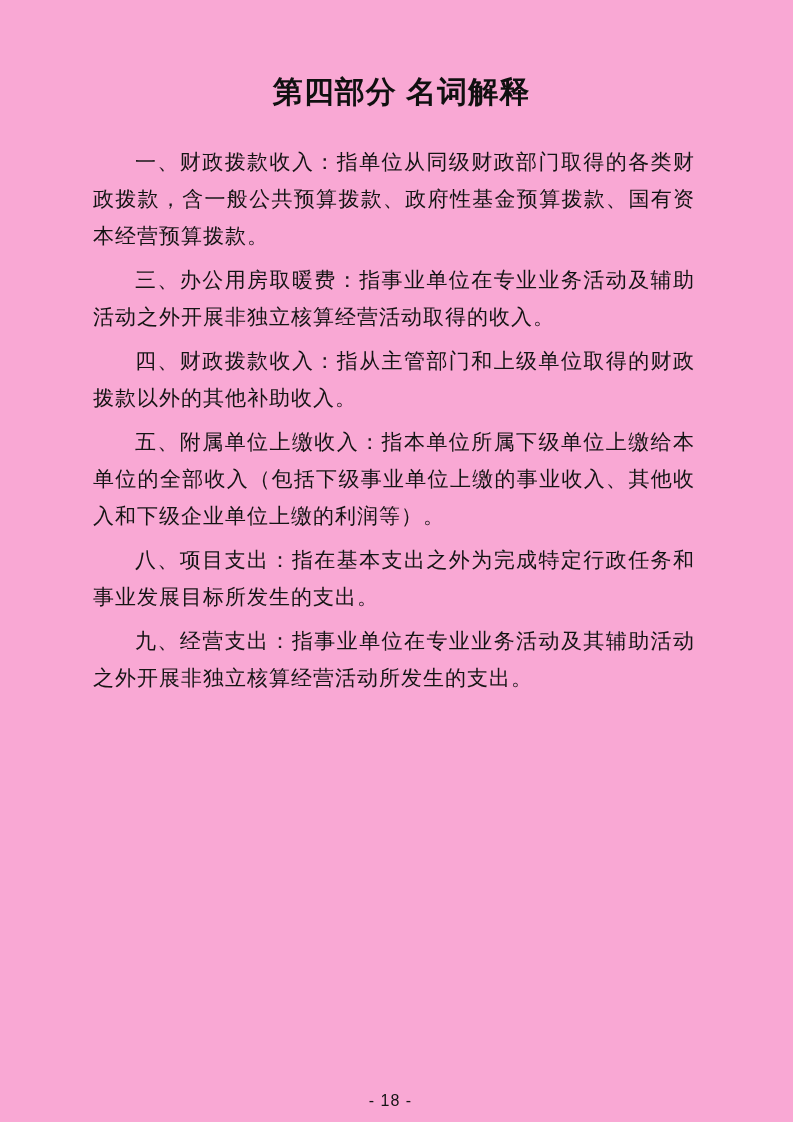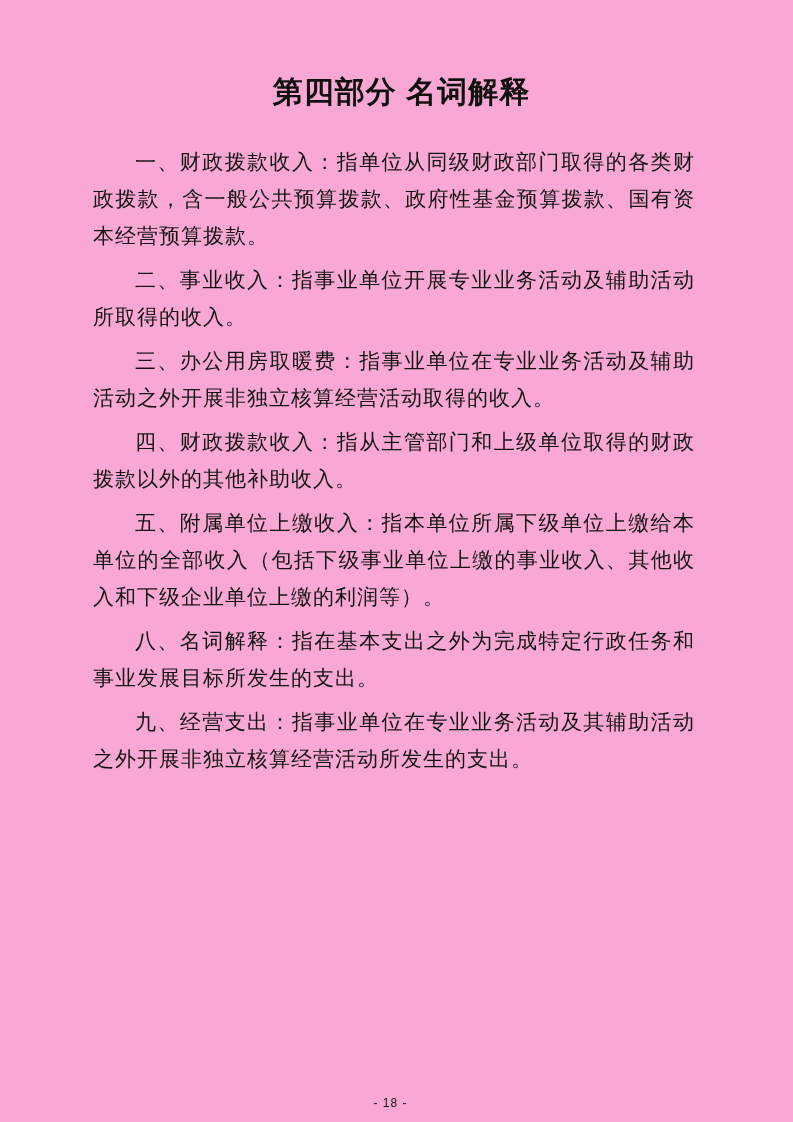--- a/index.html
+++ b/index.html
@@ -43,39 +43,38 @@
   .body-text p:last-child {
     margin-bottom: 0;
   }
   .page-number {
     position: absolute;
     left: 0;
     right: 12px;
     bottom: 12px;
     text-align: center;
     font-family: "Liberation Sans", sans-serif;
-    font-size: 12px;
+    font-size: 16px;
     letter-spacing: 1px;
     color: #141414;
   }
 </style>
 </head>
 <body>
 
 <div class="page">
   <div class="content">
 
     <h1 class="doc-title">第四部分 名词解释</h1>
 
     <div class="body-text">
       <p><span>一、财政拨款收入：</span><span>指单位从同级财政部门取得的各类财政拨款，含一般公共预算拨款、政府性基金预算拨款、国有资本经营预算拨款。</span></p>
-      <p><span>二、事业收入：</span><span>指事业单位开展专业业务活动及辅助活动所取得的收入。</span></p>
       <p><span>三、办公用房取暖费：</span><span>指事业单位在专业业务活动及辅助活动之外开展非独立核算经营活动取得的收入。</span></p>
       <p><span>四、财政拨款收入：</span><span>指从主管部门和上级单位取得的财政拨款以外的其他补助收入。</span></p>
       <p><span>五、附属单位上缴收入：</span><span>指本单位所属下级单位上缴给本单位的全部收入（包括下级事业单位上缴的事业收入、其他收入和下级企业单位上缴的利润等）。</span></p>
-      <p><span>八、名词解释：</span><span>指在基本支出之外为完成特定行政任务和事业发展目标所发生的支出。</span></p>
+      <p><span>八、项目支出：</span><span>指在基本支出之外为完成特定行政任务和事业发展目标所发生的支出。</span></p>
       <p><span>九、经营支出：</span><span>指事业单位在专业业务活动及其辅助活动之外开展非独立核算经营活动所发生的支出。</span></p>
     </div>
 
   </div>
 
   <div class="page-number">- 18 -</div>
 </div>
 
 </body></html>

